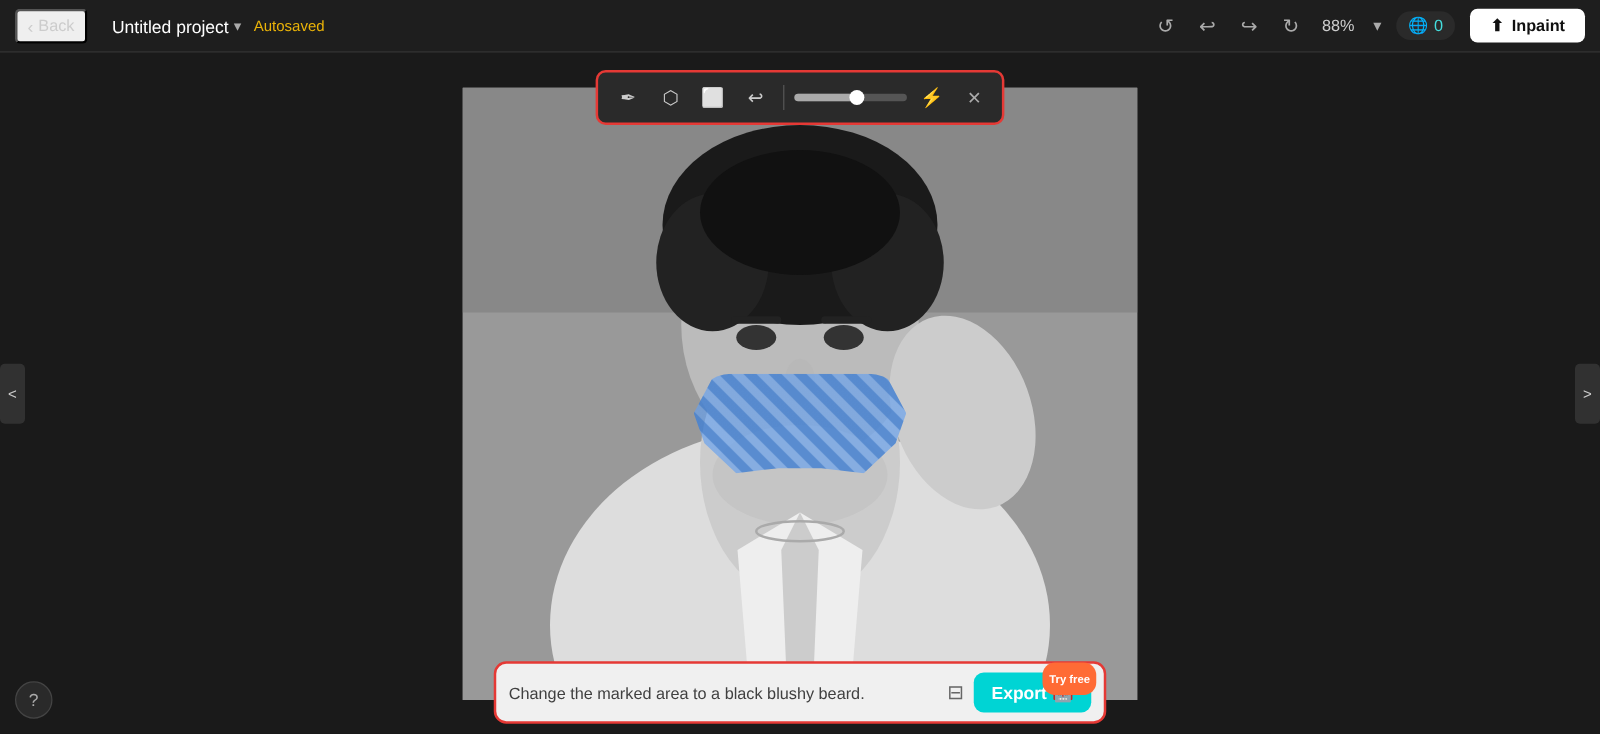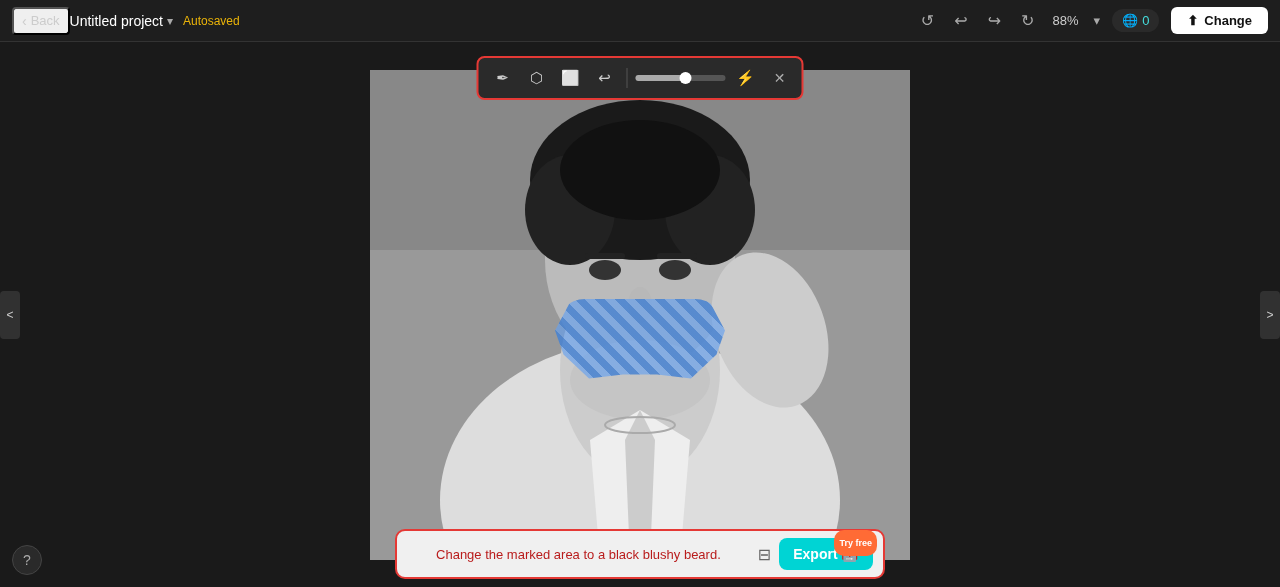--- a/index.html
+++ b/index.html
@@ -33,21 +33,21 @@
       padding: 4px 8px;
       border-radius: 4px;
     }
     .back-arrow {
       font-size: 14px;
     }
     .project-name-area {
       display: flex;
       align-items: center;
       gap: 4px;
-      margin-left: 0;
+      margin-left: 20px;
     }
     .project-name {
       font-size: 14px;
       font-weight: 500;
       color: #fff;
     }
     .chevron-down {
       color: #aaa;
       font-size: 12px;
     }
@@ -258,22 +258,21 @@
       border-radius: 10px;
       display: flex;
       align-items: center;
       padding: 0 10px;
       gap: 8px;
       z-index: 20;
     }
     .prompt-text {
       flex: 1;
       font-size: 13px;
-      color: #b91c1c;
-      text-align: center;
+      color: #404040;
     }
     .prompt-settings-icon {
       color: #666;
       font-size: 16px;
       cursor: pointer;
     }
     .inpaint-btn {
       background: #00d4d4;
       color: #fff;
       border: none;
@@ -340,21 +339,21 @@
     <div class="zoom-area">
       <span>88%</span>
       <span style="cursor:pointer; color:#aaa;">▾</span>
     </div>
     <div class="credits-area">
       <span>🌐</span>
       <span>0</span>
     </div>
     <button class="export-btn">
       <span>⬆</span>
-      <span>Change</span>
+      <span>Inpaint</span>
     </button>
   </div>
 </div>
 
 <div class="canvas-area">
 
   <button class="side-arrow left">
     <span>&lt;</span>
   </button>
 

